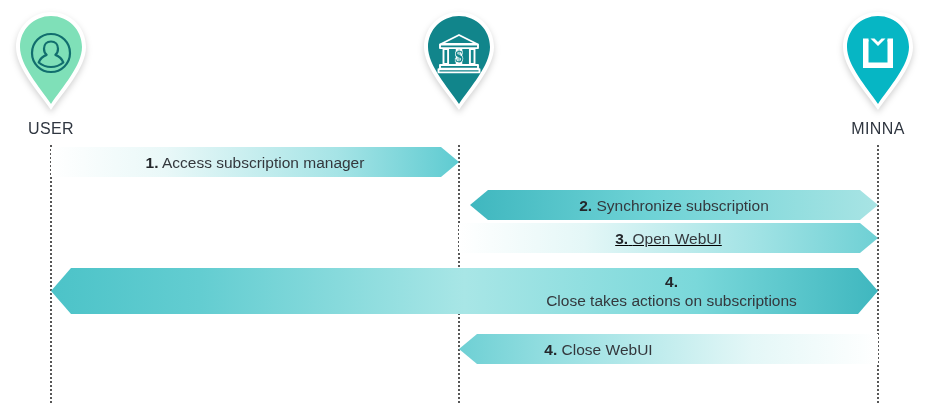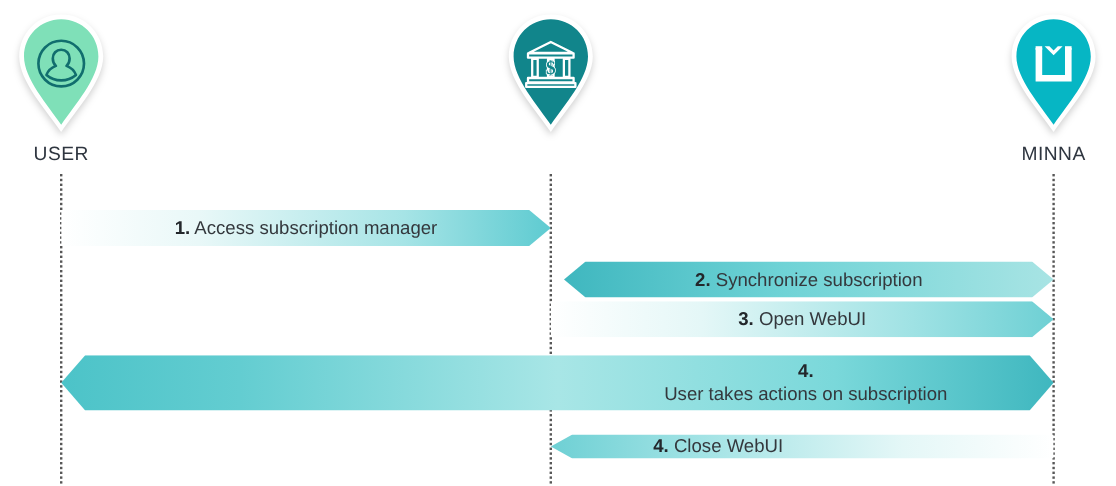--- a/index.html
+++ b/index.html
@@ -65,21 +65,20 @@
     opacity: 0.85;
   }
 
   
   .msg {
     position: absolute;
     display: flex;
     align-items: center;
     justify-content: center;
     box-sizing: border-box;
-    margin-top: 28px;
   }
   .msg-text {
     position: relative;
     z-index: 2;
     text-align: center;
     color: #34383d;
     font-size: 15.5px;
     line-height: 19px;
     padding: 0 10px;
     white-space: nowrap;
@@ -195,21 +194,21 @@
         </linearGradient>
       </defs>
       <path d="M18 0 L390 0 L408 15 L390 30 L18 30 L0 15 Z" fill="url(#g2)"></path>
     </svg>
     <div class="msg-text">
       <b>2.</b>
       <span>Synchronize subscription</span>
     </div>
   </div>
 
-  <div class="msg" style="left:459px; top:223px; width:419px; height:30px;">
+  <div class="msg" style="left:459px; top:223px; width:419px; height:30px;text-decoration:underline;">
     <svg class="msg-shape" viewBox="0 0 419 30" preserveAspectRatio="none">
       <defs>
         <linearGradient id="g3" x1="0" y1="0" x2="1" y2="0">
           <stop offset="0%" stop-color="#ffffff"></stop>
           <stop offset="30%" stop-color="#e4f7f7"></stop>
           <stop offset="72%" stop-color="#9fe2e4"></stop>
           <stop offset="100%" stop-color="#6ed0d4"></stop>
         </linearGradient>
       </defs>
       <path d="M0 0 L401 0 L419 15 L401 30 L0 30 Z" fill="url(#g3)"></path>
@@ -228,25 +227,25 @@
           <stop offset="18%" stop-color="#63cdd1"></stop>
           <stop offset="50%" stop-color="#a8e6e6"></stop>
           <stop offset="78%" stop-color="#7ad8da"></stop>
           <stop offset="100%" stop-color="#3fb7bf"></stop>
         </linearGradient>
       </defs>
       <path d="M20 0 L807 0 L827 23 L807 46 L20 46 L0 23 Z" fill="url(#g4)"></path>
     </svg>
     <div class="msg-text" style="margin-left:414px;">
       <div><b>4.</b></div>
-      <div>User takes actions on subscription</div>
-    </div>
-  </div>
-
-  <div class="msg" style="left:459px; top:334px; width:419px; height:20px;">
+      <div>Close takes actions on subscriptions</div>
+    </div>
+  </div>
+
+  <div class="msg" style="left:459px; top:334px; width:419px; height:30px;">
     <svg class="msg-shape" viewBox="0 0 419 30" preserveAspectRatio="none">
       <defs>
         <linearGradient id="g5" x1="0" y1="0" x2="1" y2="0">
           <stop offset="0%" stop-color="#6ed0d4"></stop>
           <stop offset="28%" stop-color="#9fe2e4"></stop>
           <stop offset="70%" stop-color="#e4f7f7"></stop>
           <stop offset="100%" stop-color="#ffffff"></stop>
         </linearGradient>
       </defs>
       <path d="M18 0 L419 0 L419 30 L18 30 L0 15 Z" fill="url(#g5)"></path>

